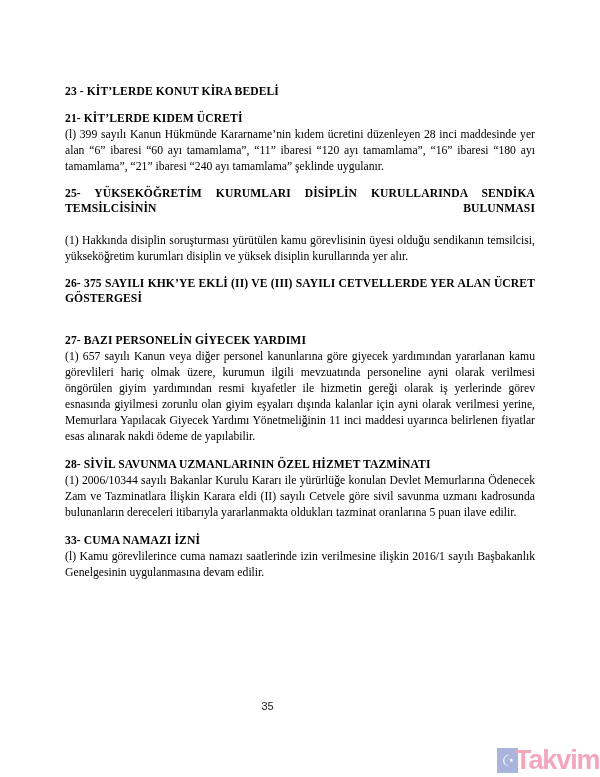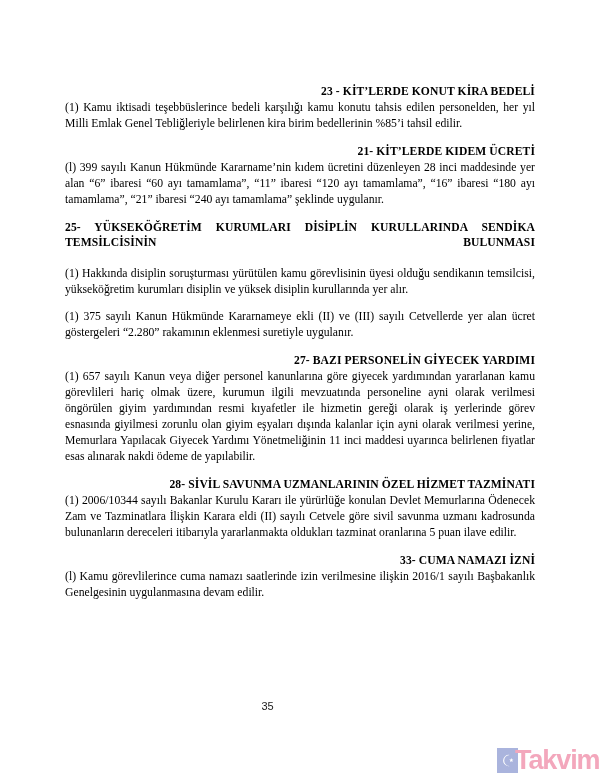--- a/index.html
+++ b/index.html
@@ -41,21 +41,21 @@
     font-size: 11.6px;
     font-weight: bold;
     line-height: 1.30;
     margin: 0 0 1px 0;
     padding: 0;
     text-align: justify;
     text-justify: inter-word;
     letter-spacing: 0.1px;
   }
   h2.heading.single {
-    text-align: right;
+    text-align: left;
   }
   
   h2.heading.justify-all::after {
     content: "";
     display: inline-block;
     width: 100%;
   }
 
   p.body-text {
     font-size: 11.7px;
@@ -119,35 +119,34 @@
 </style>
 </head>
 <body>
 
 <div class="page">
 
   <div class="content">
 
     <div class="section">
       <h2 class="heading single">23 - KİT’LERDE KONUT KİRA BEDELİ</h2>
-      <p class="body-text lastfree">(1) Kamu iktisadi teşebbüslerince bedeli karşılığı kamu konutu tahsis edilen personelden, her yıl Milli Emlak Genel Tebliğleriyle belirlenen kira birim bedellerinin %85’i tahsil edilir.</p>
     </div>
 
     <div class="section">
       <h2 class="heading single">21- KİT’LERDE KIDEM ÜCRETİ</h2>
       <p class="body-text lastfree"> (l) 399 sayılı Kanun Hükmünde Kararname’nin kıdem ücretini düzenleyen 28 inci maddesinde yer alan “6” ibaresi “60 ayı tamamlama”, “11” ibaresi “120 ayı tamamlama”, “16” ibaresi “180 ayı tamamlama”, “21” ibaresi “240 ayı tamamlama” şeklinde uygulanır.</p>
     </div>
 
     <div class="section">
       <h2 class="heading justify-all">25- YÜKSEKÖĞRETİM KURUMLARI DİSİPLİN KURULLARINDA SENDİKA TEMSİLCİSİNİN BULUNMASI</h2>
       <p class="body-text lastfree"> (1) Hakkında disiplin soruşturması yürütülen kamu görevlisinin üyesi olduğu sendikanın temsilcisi, yükseköğretim kurumları disiplin ve yüksek disiplin kurullarında yer alır.</p>
     </div>
 
     <div class="section">
-      <p class="body-text lastfree">(1) 375 sayılı Kanun Hükmünde Kararnameye ekli (II) ve (III) sayılı Cetvellerde yer alan ücret göstergeleri “2.280” rakamının eklenmesi suretiyle uygulanır.</p>
+      <h2 class="heading justify-all">26- 375 SAYILI KHK’YE EKLİ (II) VE (III) SAYILI CETVELLERDE YER ALAN ÜCRET GÖSTERGESİ</h2>
     </div>
 
     <div class="section">
       <h2 class="heading single">27- BAZI PERSONELİN GİYECEK YARDIMI</h2>
       <p class="body-text lastfree">(1) 657 sayılı Kanun veya diğer personel kanunlarına göre giyecek yardımından yararlanan kamu görevlileri hariç olmak üzere, kurumun ilgili mevzuatında personeline ayni olarak verilmesi öngörülen giyim yardımından resmi kıyafetler ile hizmetin gereği olarak iş yerlerinde görev esnasında giyilmesi zorunlu olan giyim eşyaları dışında kalanlar için ayni olarak verilmesi yerine, Memurlara Yapılacak Giyecek Yardımı Yönetmeliğinin 11 inci maddesi uyarınca belirlenen fiyatlar esas alınarak nakdi ödeme de yapılabilir.</p>
     </div>
 
     <div class="section">
       <h2 class="heading single">28- SİVİL SAVUNMA UZMANLARININ ÖZEL HİZMET TAZMİNATI</h2>
       <p class="body-text lastfree">(1) 2006/10344 sayılı Bakanlar Kurulu Kararı ile yürürlüğe konulan Devlet Memurlarına Ödenecek Zam ve Tazminatlara İlişkin Karara eldi (II) sayılı Cetvele göre sivil savunma uzmanı kadrosunda bulunanların dereceleri itibarıyla yararlanmakta oldukları tazminat oranlarına 5 puan ilave edilir.</p>

